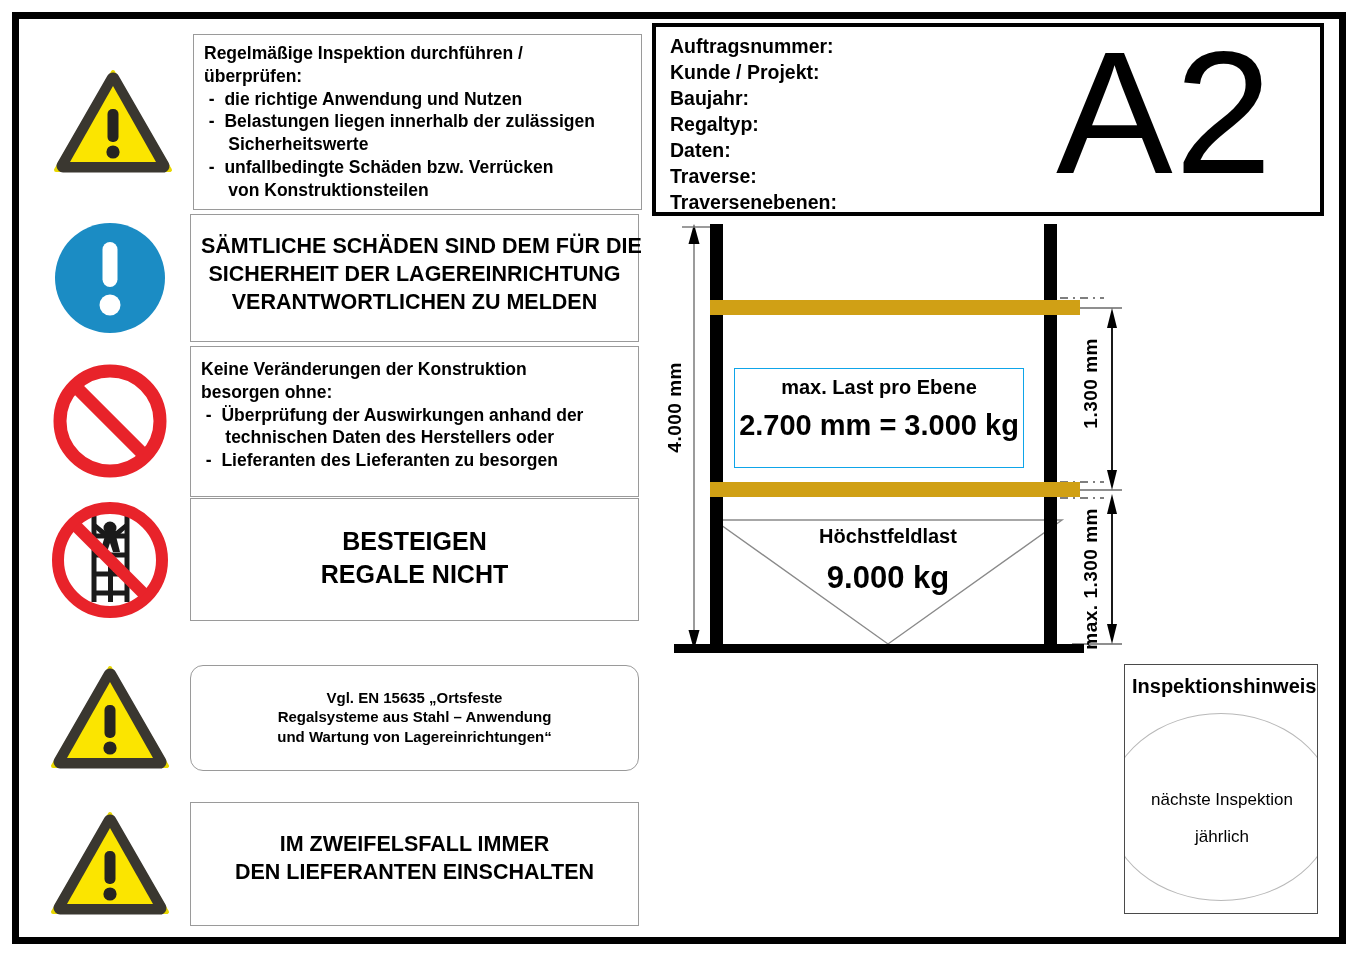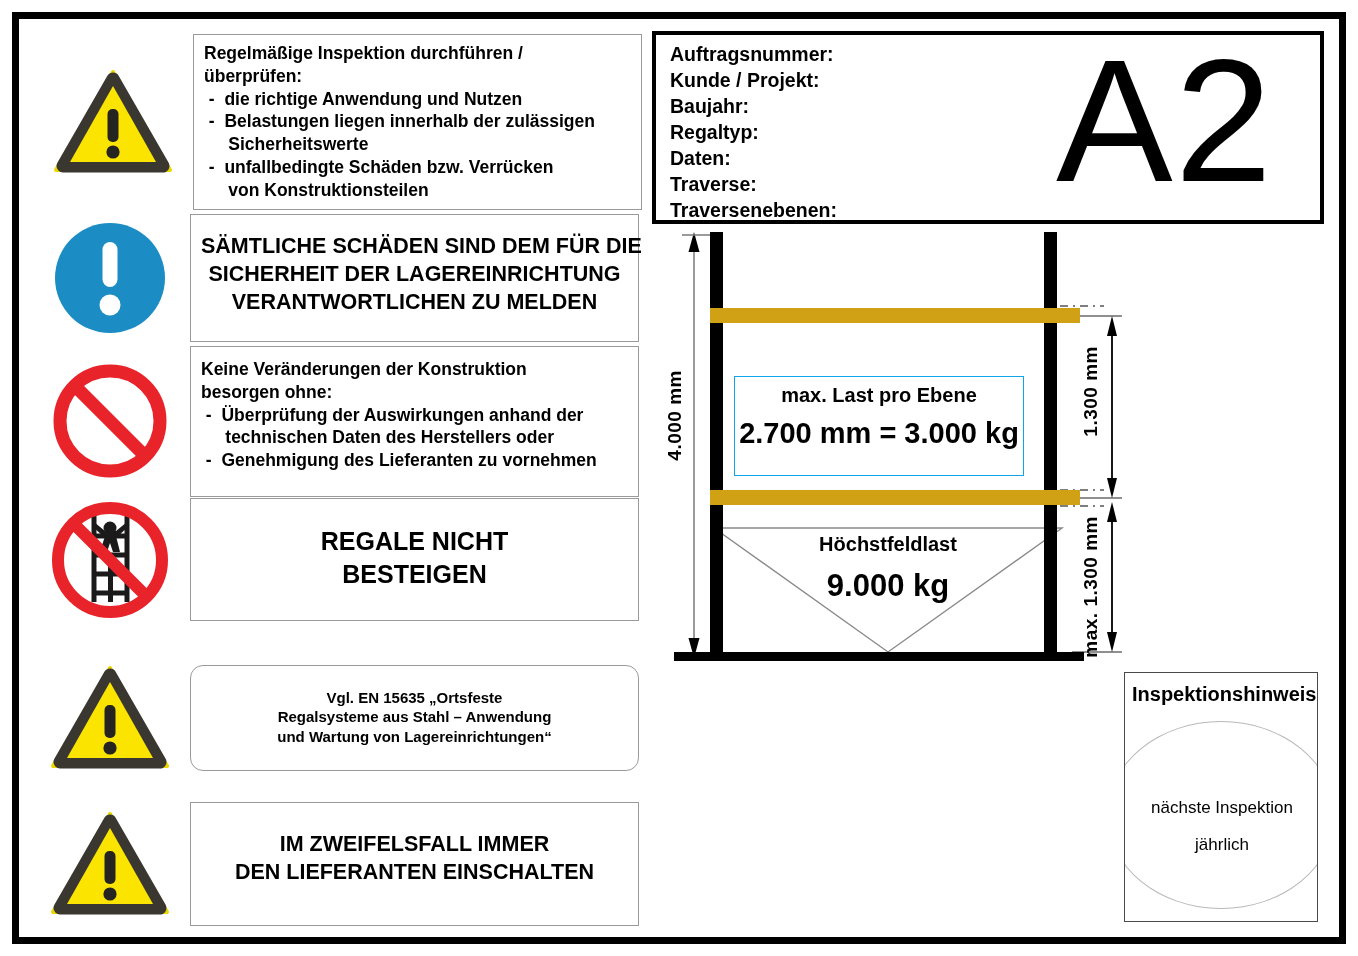--- a/index.html
+++ b/index.html
@@ -100,21 +100,21 @@
 
   .noclimb {
     width: 120px;
     height: 120px;
   }
 
   
   .right-col {
     position: absolute;
     left: 648px;
-    top: 28px;
+    top: 20px;
     width: 680px;
     height: 900px;
   }
 
   
   .header-panel {
     position: absolute;
     left: 4px;
     top: 3px;
     width: 672px;
@@ -312,21 +312,21 @@
             <circle cx="58" cy="58" r="50" fill="none" stroke="#e8232a" stroke-width="13"></circle>
             <line x1="25" y1="25" x2="91" y2="91" stroke="#e8232a" stroke-width="13" stroke-linecap="butt"></line>
           </svg>
         </div>
       </div>
       <div class="text-box tb-left f17" style="padding-top:11px;padding-bottom:24px;">
         <div class="tb-line">Keine Veränderungen der Konstruktion</div>
         <div class="tb-line">besorgen ohne:</div>
         <div class="tb-line"> -  Überprüfung der Auswirkungen anhand der</div>
         <div class="tb-line">     technischen Daten des Herstellers oder</div>
-        <div class="tb-line"> -  Genehmigung des Lieferanten zu vornehmen</div>
+        <div class="tb-line"> -  Lieferanten des Lieferanten zu besorgen</div>
       </div>
     </div>
 
     <div class="row" style="top:470px;">
       <div class="icon-cell">
         <div class="ico noclimb">
           <svg viewBox="0 0 120 120" width="120" height="120">
 
             <g stroke="#1a1a1a" stroke-width="5" fill="none">
               <line x1="44" y1="16" x2="44" y2="102"></line>
@@ -343,22 +343,22 @@
               <path d="M44 22 L55 31 L66 31 L77 22 L79 26 L67 37 L54 37 L42 26 Z"></path>
               <path d="M55 36 L66 36 L70 52 L63 52 L60 43 L57 52 L50 52 Z"></path>
             </g>
 
             <circle cx="60" cy="60" r="52" fill="none" stroke="#e8232a" stroke-width="12"></circle>
             <line x1="26" y1="26" x2="94" y2="94" stroke="#e8232a" stroke-width="12"></line>
           </svg>
         </div>
       </div>
       <div class="text-box tb-center f25" style="padding-top:26px;padding-bottom:30px;">
+        <div class="tb-line">BESTEIGEN</div>
         <div class="tb-line">REGALE NICHT</div>
-        <div class="tb-line">BESTEIGEN</div>
       </div>
     </div>
 
     <div class="row" style="top:634px;">
       <div class="icon-cell">
         <div class="ico warn-tri">
           <svg viewBox="0 0 124 112" width="124" height="112">
             <path d="M62 6 L119 104 L5 104 Z" fill="#f2e200" stroke="#e8d700" stroke-width="4" stroke-linejoin="round"></path>
             <path d="M62 13 L112 100 L12 100 Z" fill="none" stroke="#3a3730" stroke-width="13" stroke-linejoin="round"></path>
             <path d="M62 20 L105 96 L19 96 Z" fill="#fbe500" stroke="none"></path>

